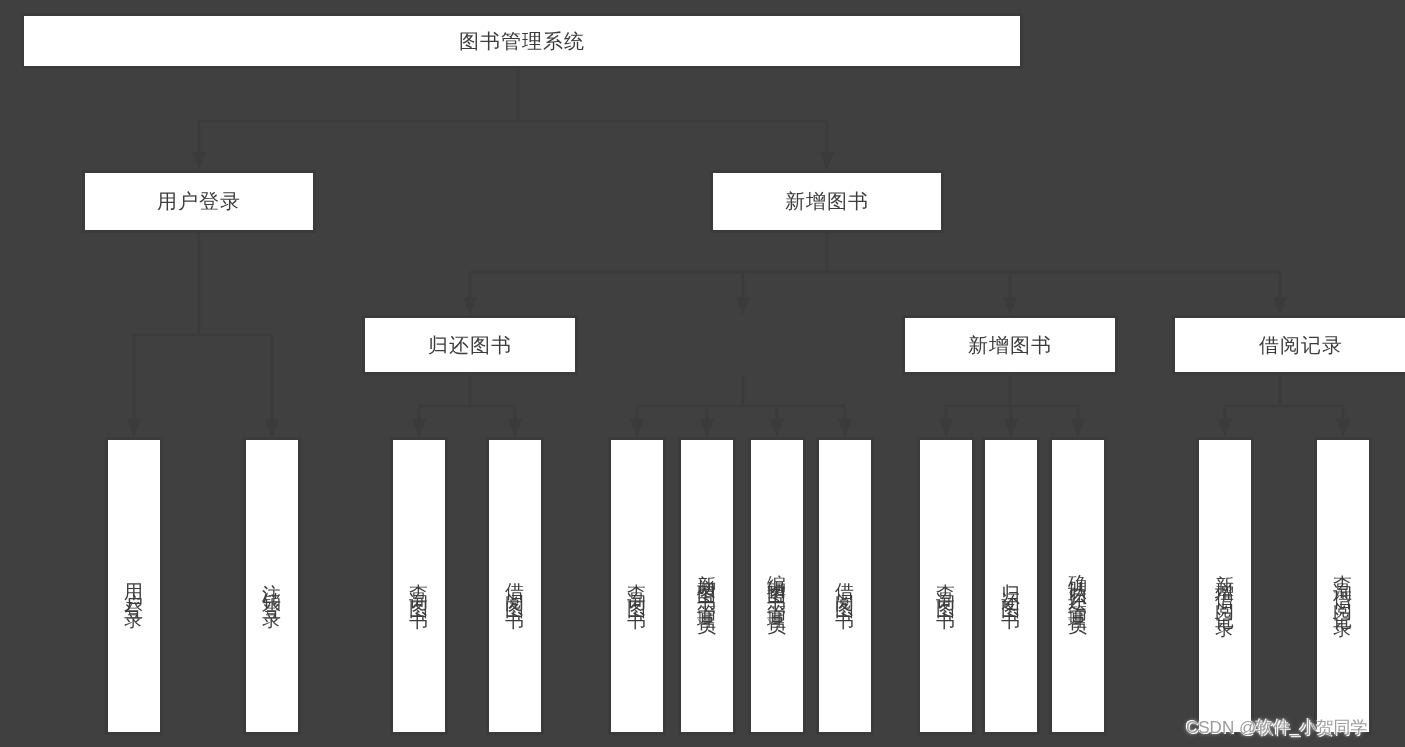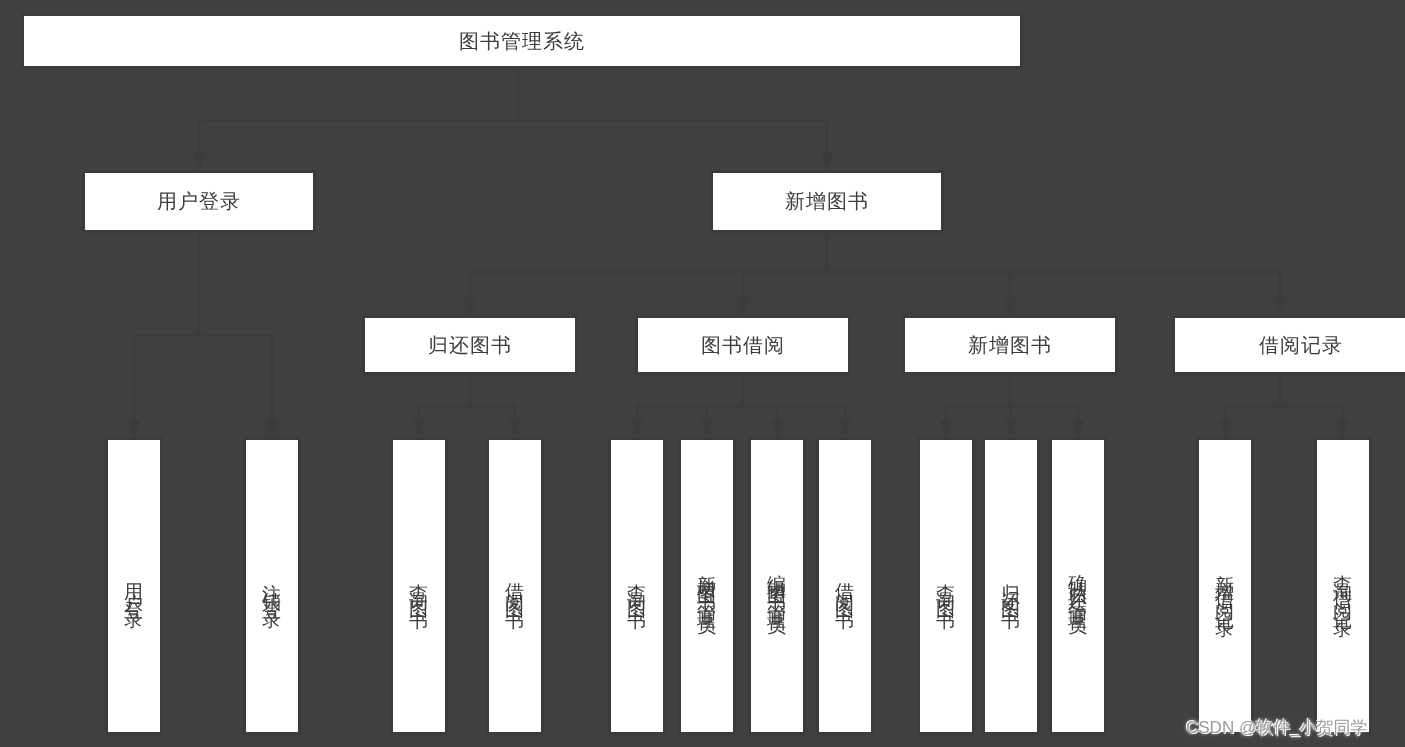--- a/index.html
+++ b/index.html
@@ -146,23 +146,20 @@
   <div class="node h-node n-l2-0">
     <span>用户登录</span>
   </div>
   <div class="node h-node n-l2-1">
     <span>新增图书</span>
   </div>
 
   <div class="node h-node n-l3-0">
     <span>归还图书</span>
   </div>
-  <div class="node h-node n-l3-1">
-    <span>图书借阅</span>
-  </div>
   <div class="node h-node n-l3-2">
     <span>新增图书</span>
   </div>
   <div class="node h-node n-l3-3">
     <span>借阅记录</span>
   </div>
 
   <div class="node leaf lf-0">
     <span class="vtext">用户登录</span>
   </div>

